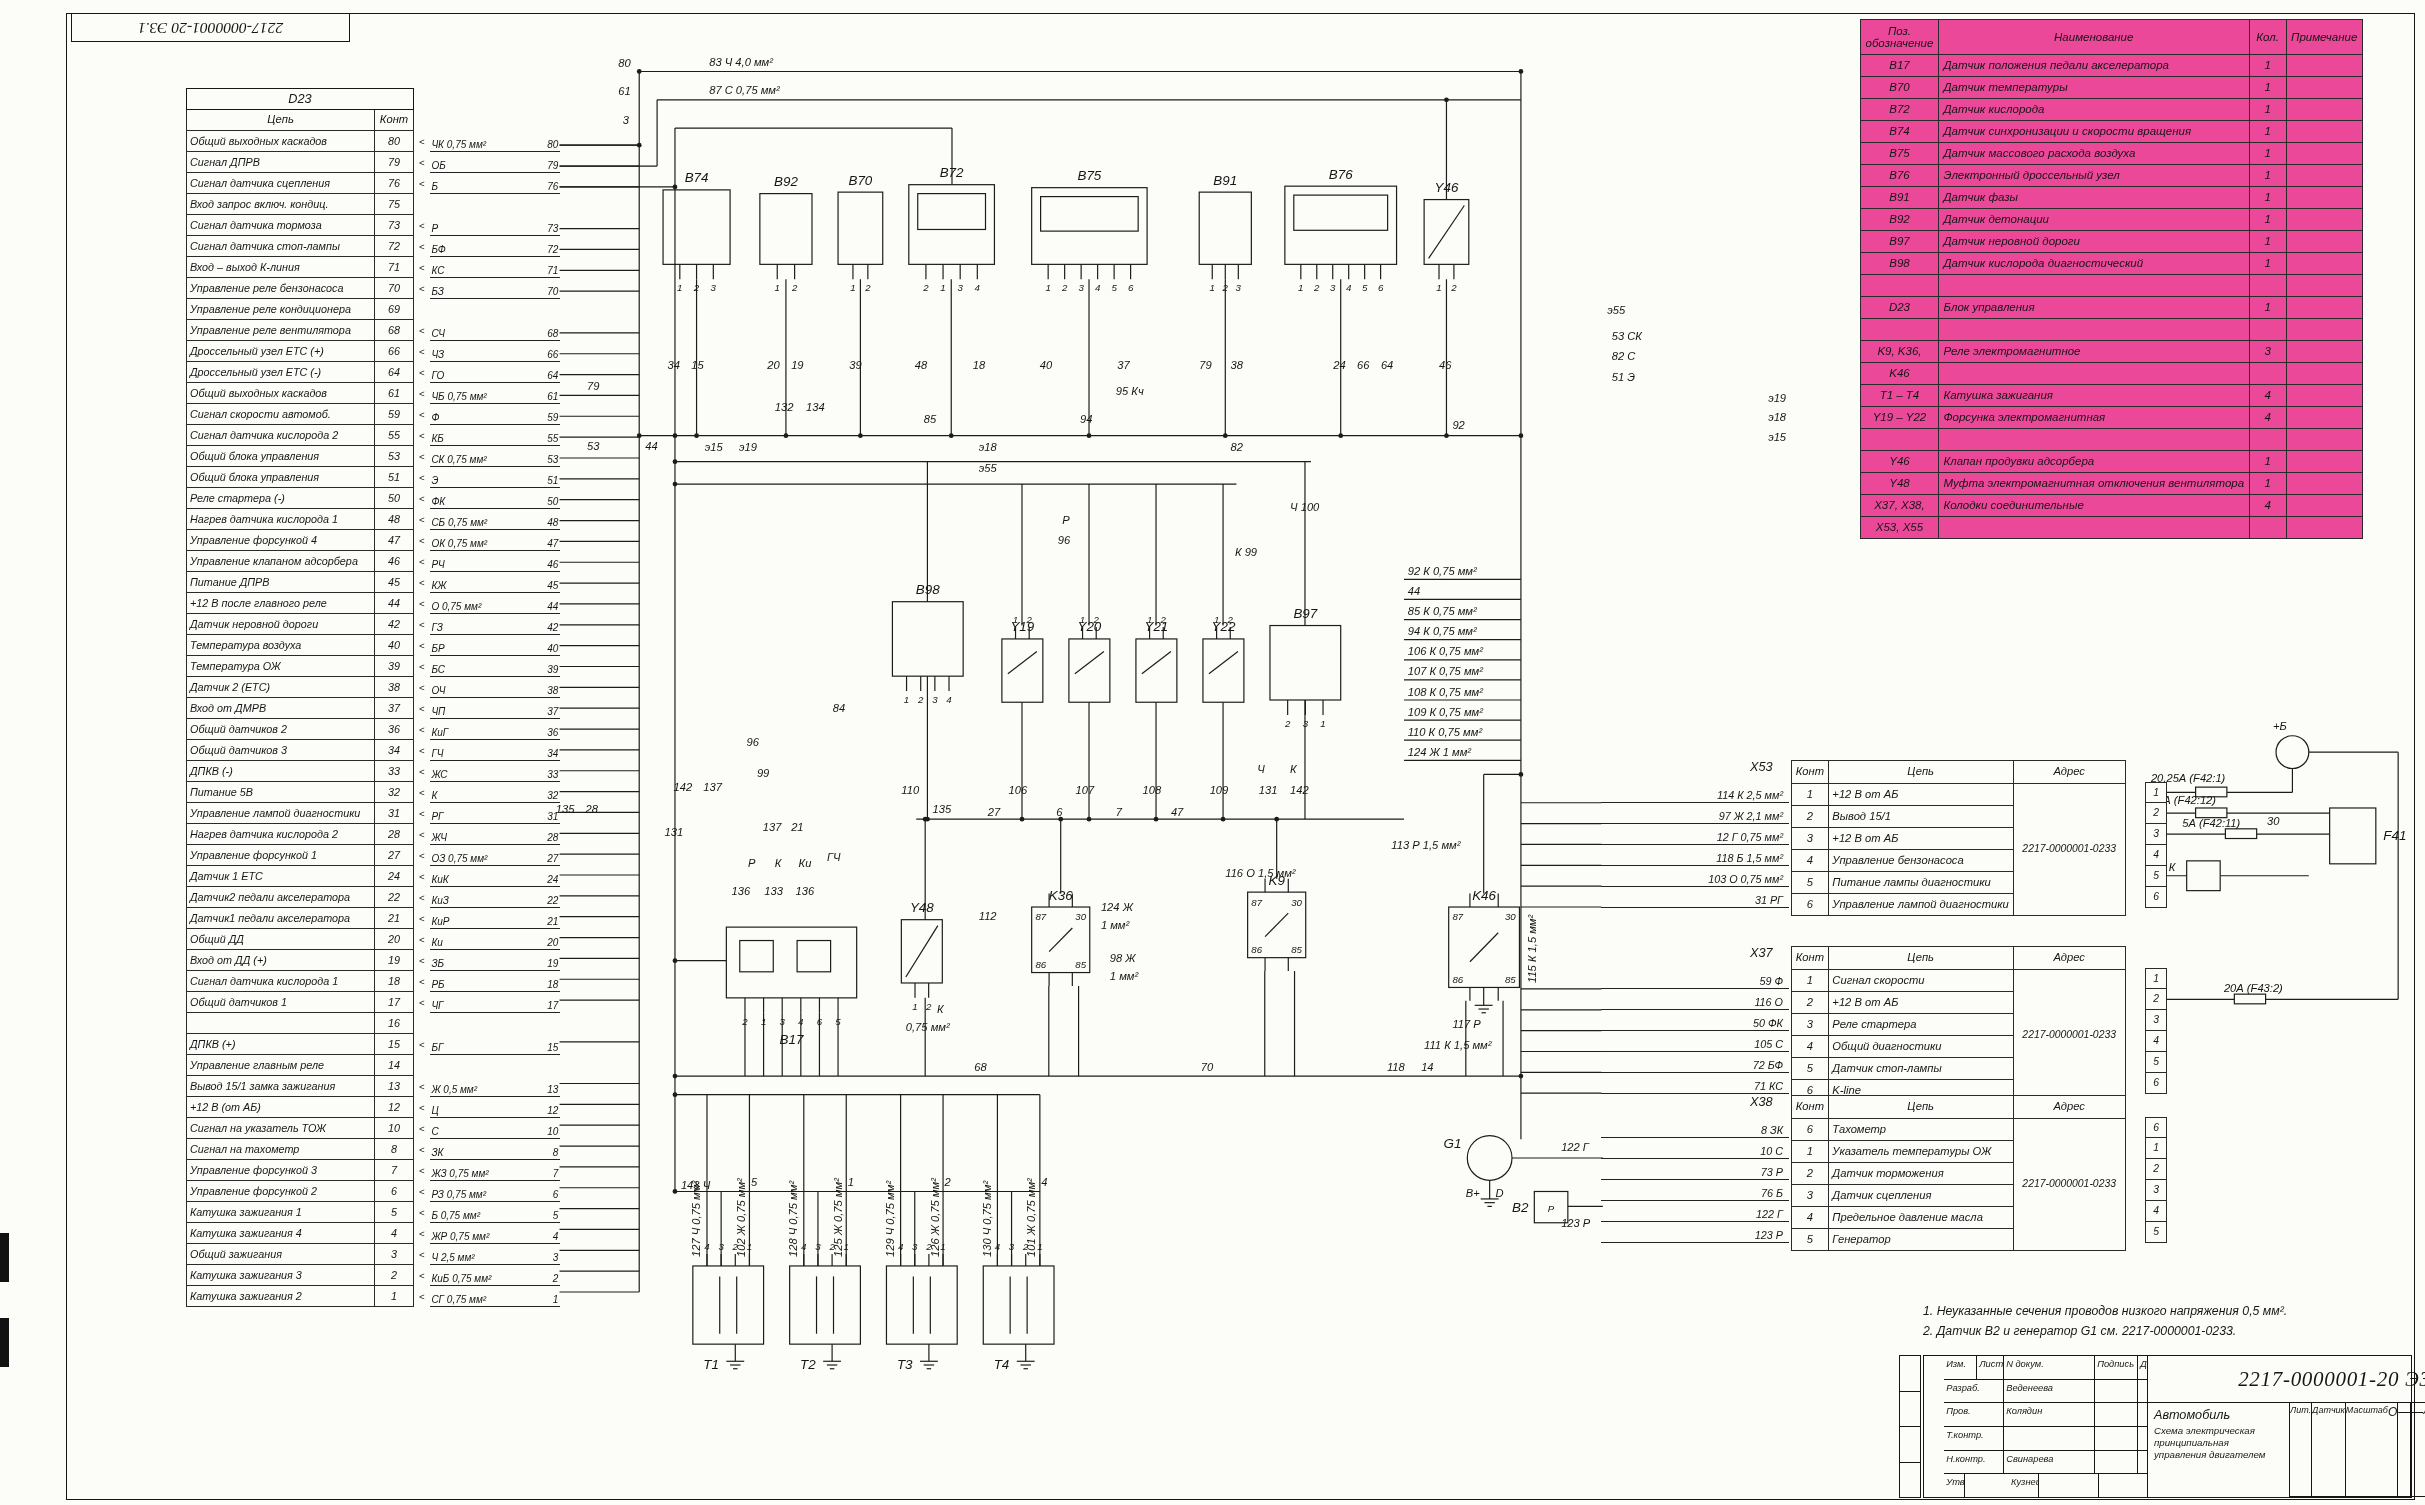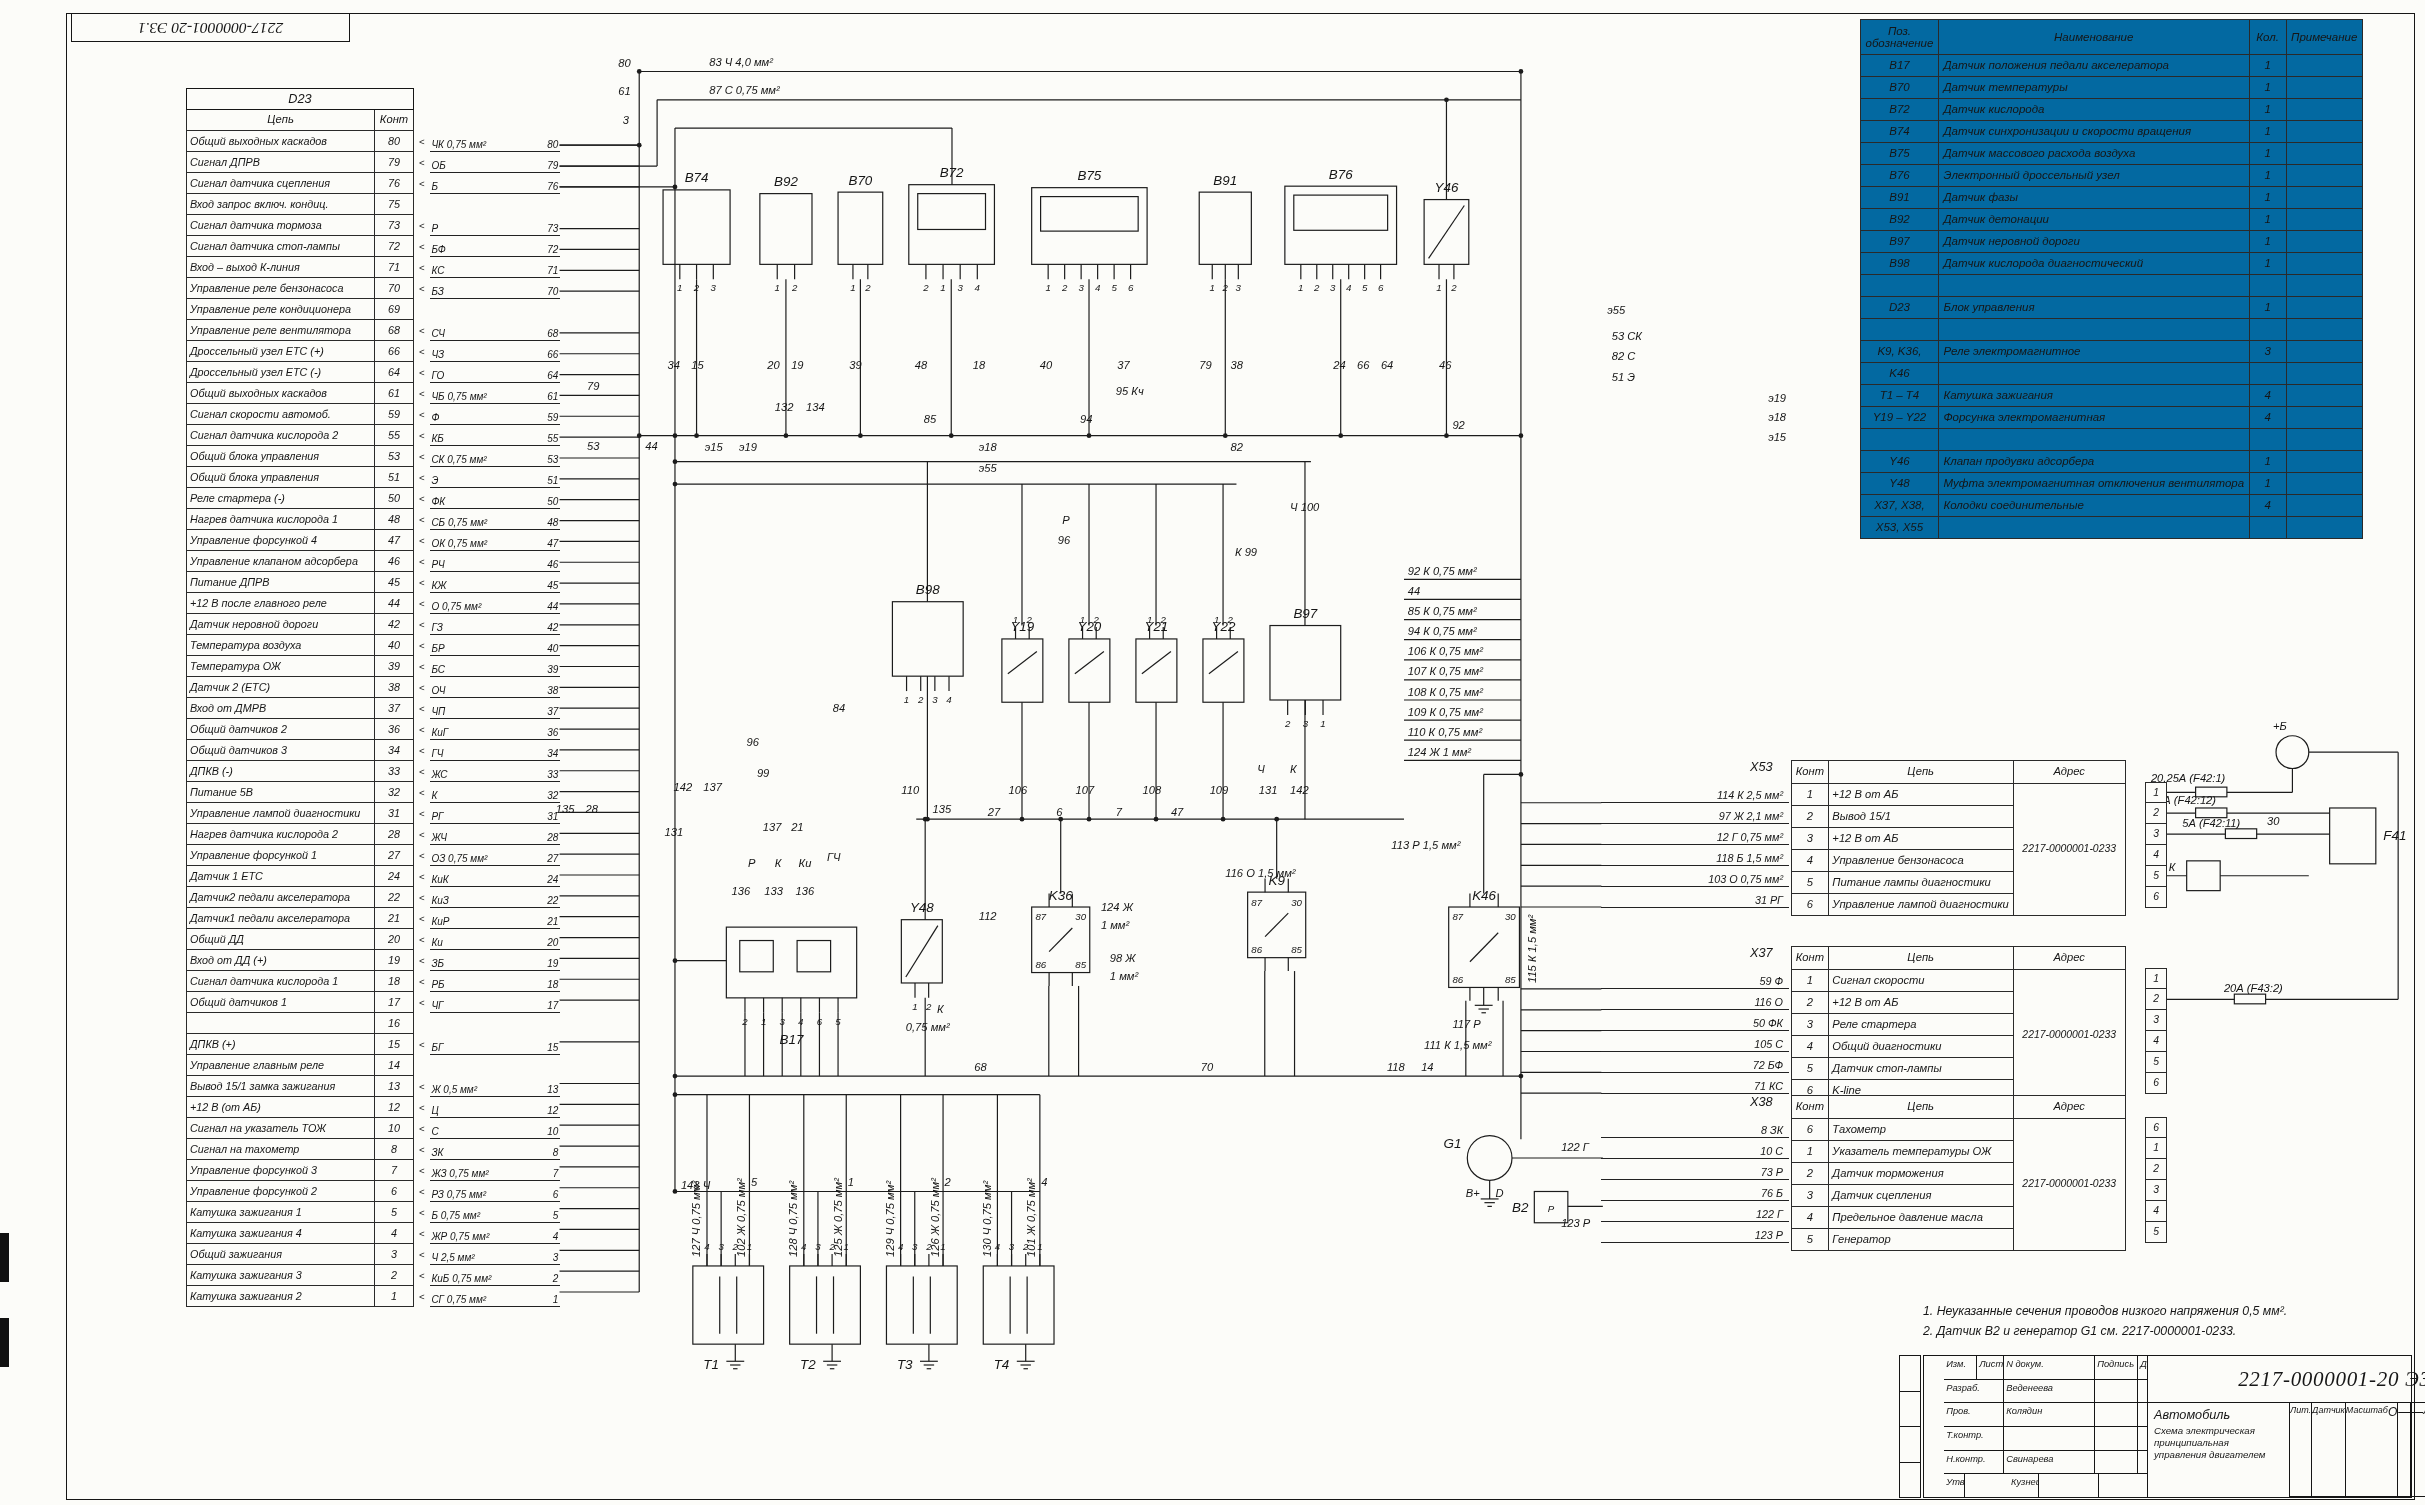--- a/index.html
+++ b/index.html
@@ -25,21 +25,21 @@
   #d23-table td.c1{border:0.9px solid #2a2a2a;background:#fcfcf9;}
   #d23-table td.c2{border:0.9px solid #2a2a2a;text-align:center;background:#fcfcf9;}
   #d23-table td.hd{text-align:center;font-size:11.2px;}
   #d23-table td.arr{border:none;text-align:center;font:9.7px "Liberation Sans",sans-serif;color:#1c1c1c;padding:0;}
   #d23-table td.wirecell{border:none;border-bottom:1.1px solid #222;vertical-align:bottom;padding:0 1.5px;}
   #d23-table td.nowire{border:none;}
   .wcode{float:left;font:italic 10px/1 "Liberation Sans",sans-serif;padding-bottom:1.5px;}
   .wpin{float:right;font:italic 10px/1 "Liberation Sans",sans-serif;padding-bottom:1.5px;}
   
   #parts-block{position:absolute;left:1860px;top:18.6px;z-index:2;}
-  #parts-table{border-collapse:collapse;table-layout:fixed;background:#0369a1;}
+  #parts-table{border-collapse:collapse;table-layout:fixed;background:#ec4899;}
   #parts-table th,#parts-table td{border:1px solid #2a2a2a;font:italic 11.5px/1.05 "Liberation Sans",sans-serif;
       padding:0 4.5px;height:21px;white-space:nowrap;overflow:hidden;font-weight:normal;}
   #parts-table th{height:34px;text-align:center;white-space:normal;}
   #parts-table td.pc{text-align:center;}
   
   .conn{position:absolute;z-index:2;width:573px;}
   .conn-label{position:absolute;left:149px;top:0;font:italic 12.7px "Liberation Sans",sans-serif;}
   .conn-wires{position:absolute;left:0;top:22.3px;width:188px;}
   .cwire{height:21px;border-bottom:1.1px solid #222;font:italic 10.8px/1 "Liberation Sans",sans-serif;
          text-align:right;padding:7.4px 6px 0 0;box-sizing:border-box;white-space:nowrap;}

